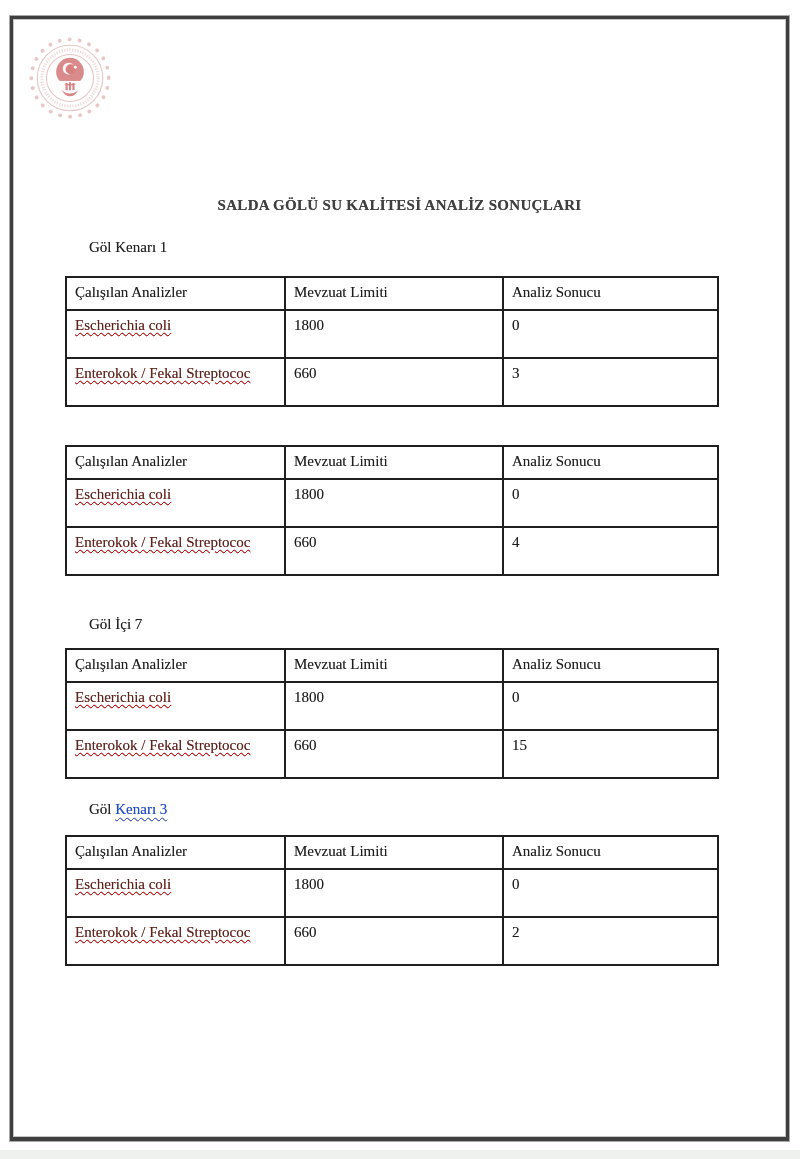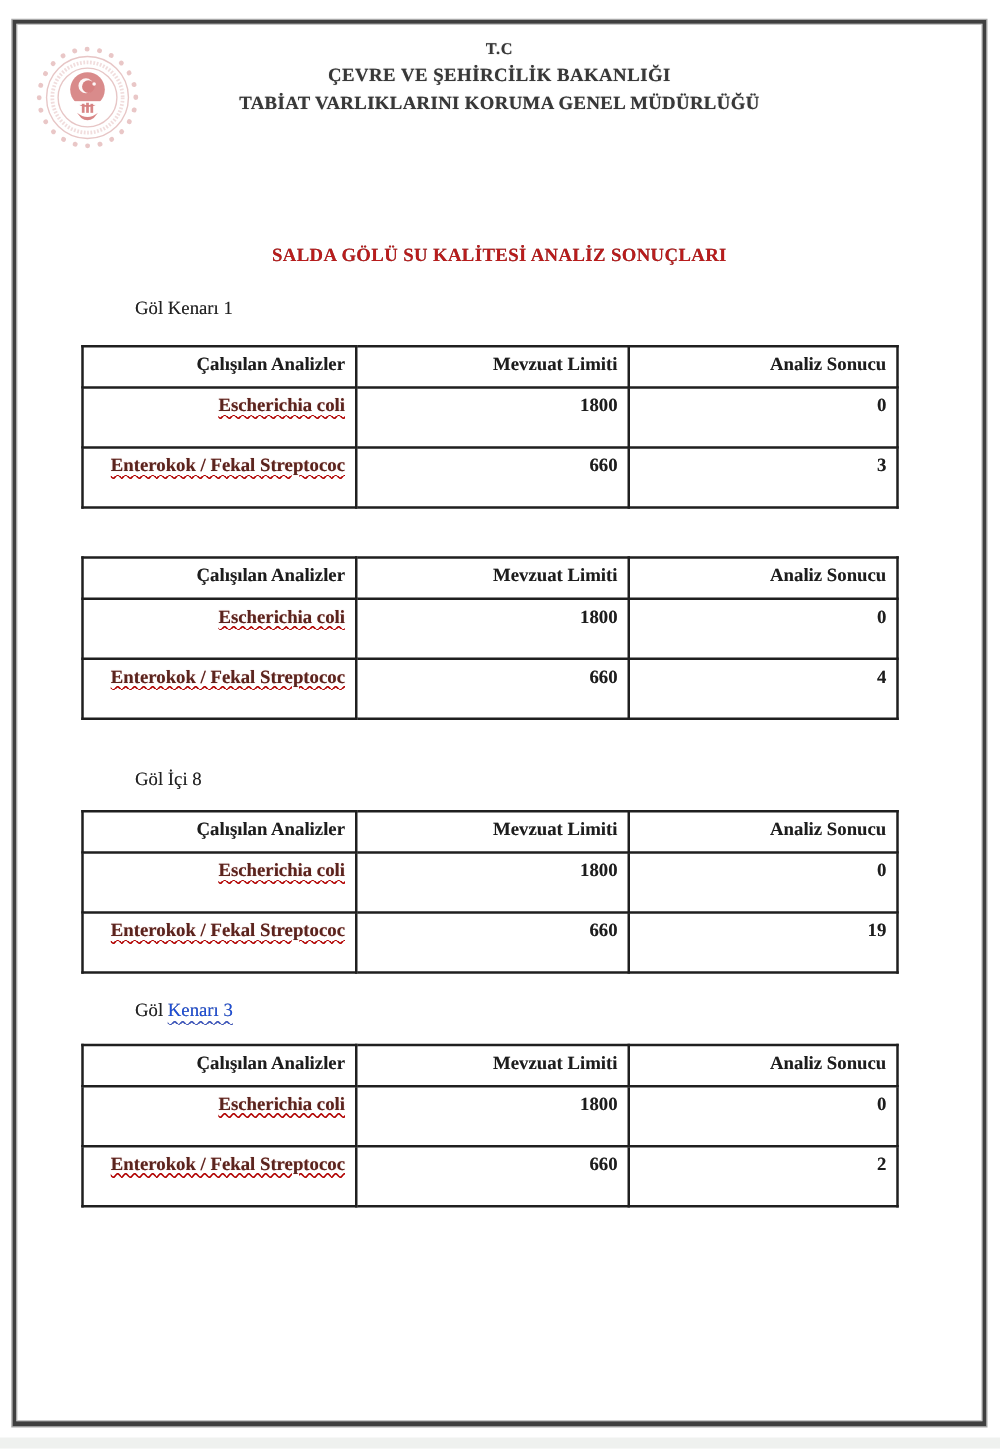--- a/index.html
+++ b/index.html
@@ -47,35 +47,35 @@
   .letterhead .line1 { font-size: 13px; line-height: 22px; letter-spacing: 0.5px; }
   .letterhead .line2 { font-size: 15px; line-height: 22px; letter-spacing: 0.4px; }
   .letterhead .line3 { font-size: 15px; line-height: 22px; letter-spacing: 0.3px; }
   
   .doc-title {
     position: absolute; left: 0; right: 0; top: 178px;
     text-align: center;
     font-weight: bold;
     font-size: 15px;
     letter-spacing: 0.3px;
-    color: #b91c1c;
+    color: #404040;
     text-shadow: 0 0 0.5px rgba(30,30,30,0.6);
   }
   
   .lake-section {
     position: absolute;
     left: 52px;
     width: 652px;
   }
   .lake-section:nth-of-type(1) { top: 219px; }
   .lake-section:nth-of-type(2) { top: 413px; }
   .lake-section:nth-of-type(3) { top: 596px; }
   .lake-section:nth-of-type(4) { top: 781px; }
   .section-heading {
-    margin-left: 43px;
+    margin-left: 24px;
     height: 18px; line-height: 18px;
     font-size: 15px;
     color: #222;
     text-shadow: 0 0 0.4px rgba(30,30,30,0.5);
   }
   .lake-section:nth-of-type(1) .data-table { margin-top: 20px; }
   .lake-section:nth-of-type(2) .data-table { margin-top: 13px; }
   .lake-section:nth-of-type(3) .data-table { margin-top: 15px; }
   .lake-section:nth-of-type(4) .data-table { margin-top: 17px; }
   .heading-marked {
@@ -86,22 +86,22 @@
   }
   
   .data-table {
     border-collapse: collapse;
     width: 652px;
     table-layout: fixed;
     background: #fff;
   }
   .data-table th, .data-table td {
     border: 2px solid var(--table-border, #1f1f1f);
-    font-weight: bold;
-    text-align: right;
+    font-weight: normal;
+    text-align: left;
     vertical-align: top;
     box-sizing: border-box;
     padding: 6px 8px 4px 8px;
     font-size: 15px;
     color: #1d1d1d;
     text-shadow: 0 0 0.4px rgba(30,30,30,0.45);
     overflow: hidden; white-space: nowrap;
   }
   .data-table th { height: 33px; }
   .data-table td { height: 48px; }
@@ -132,25 +132,20 @@
         <rect x="35" y="53.5" width="30" height="3.6" fill="#ffffff"></rect>
         <g fill="#c75050" opacity="0.95">
           <rect x="44.6" y="56" width="2.6" height="8.6"></rect>
           <rect x="48.7" y="55" width="2.6" height="9.6"></rect>
           <rect x="52.8" y="56" width="2.6" height="8.6"></rect>
           <path d="M40 64.5 Q50 72.5 60 64.5 L56 69.5 Q50 74 44 69.5 Z"></path>
         </g>
       </svg>
     </div>
 
-    <div class="letterhead">
-      <div class="line1">T.C</div>
-      <div class="line2">ÇEVRE VE ŞEHİRCİLİK BAKANLIĞI</div>
-      <div class="line3">TABİAT VARLIKLARINI KORUMA GENEL MÜDÜRLÜĞÜ</div>
-    </div>
 
     <div class="doc-title">SALDA GÖLÜ SU KALİTESİ ANALİZ SONUÇLARI</div>
 
     <div id="sections">
   <section class="lake-section">
     <div class="section-heading">
       <span class="heading-plain">Göl Kenarı 1</span>
       
     </div>
     <table class="data-table">
@@ -205,21 +200,21 @@
                 <td><span class="analysis-name">Enterokok / Fekal Streptococ</span></td>
                 <td>660</td>
                 <td>4</td>
               </tr>
             </tbody>
     </table>
   </section>
 
   <section class="lake-section">
     <div class="section-heading">
-      <span class="heading-plain">Göl İçi 8</span>
+      <span class="heading-plain">Göl İçi 7</span>
       
     </div>
     <table class="data-table">
       <colgroup>
         <col style="width:219px">
               <col style="width:218px">
               <col style="width:215px">
       </colgroup>
       <thead>
         <tr>
@@ -230,21 +225,21 @@
       </thead>
       <tbody>
               <tr>
                 <td><span class="analysis-name">Escherichia coli</span></td>
                 <td>1800</td>
                 <td>0</td>
               </tr>
               <tr>
                 <td><span class="analysis-name">Enterokok / Fekal Streptococ</span></td>
                 <td>660</td>
-                <td>19</td>
+                <td>15</td>
               </tr>
             </tbody>
     </table>
   </section>
 
   <section class="lake-section">
     <div class="section-heading">
       <span class="heading-plain">Göl</span>
       <span class="heading-marked">Kenarı 3</span>
     </div>

